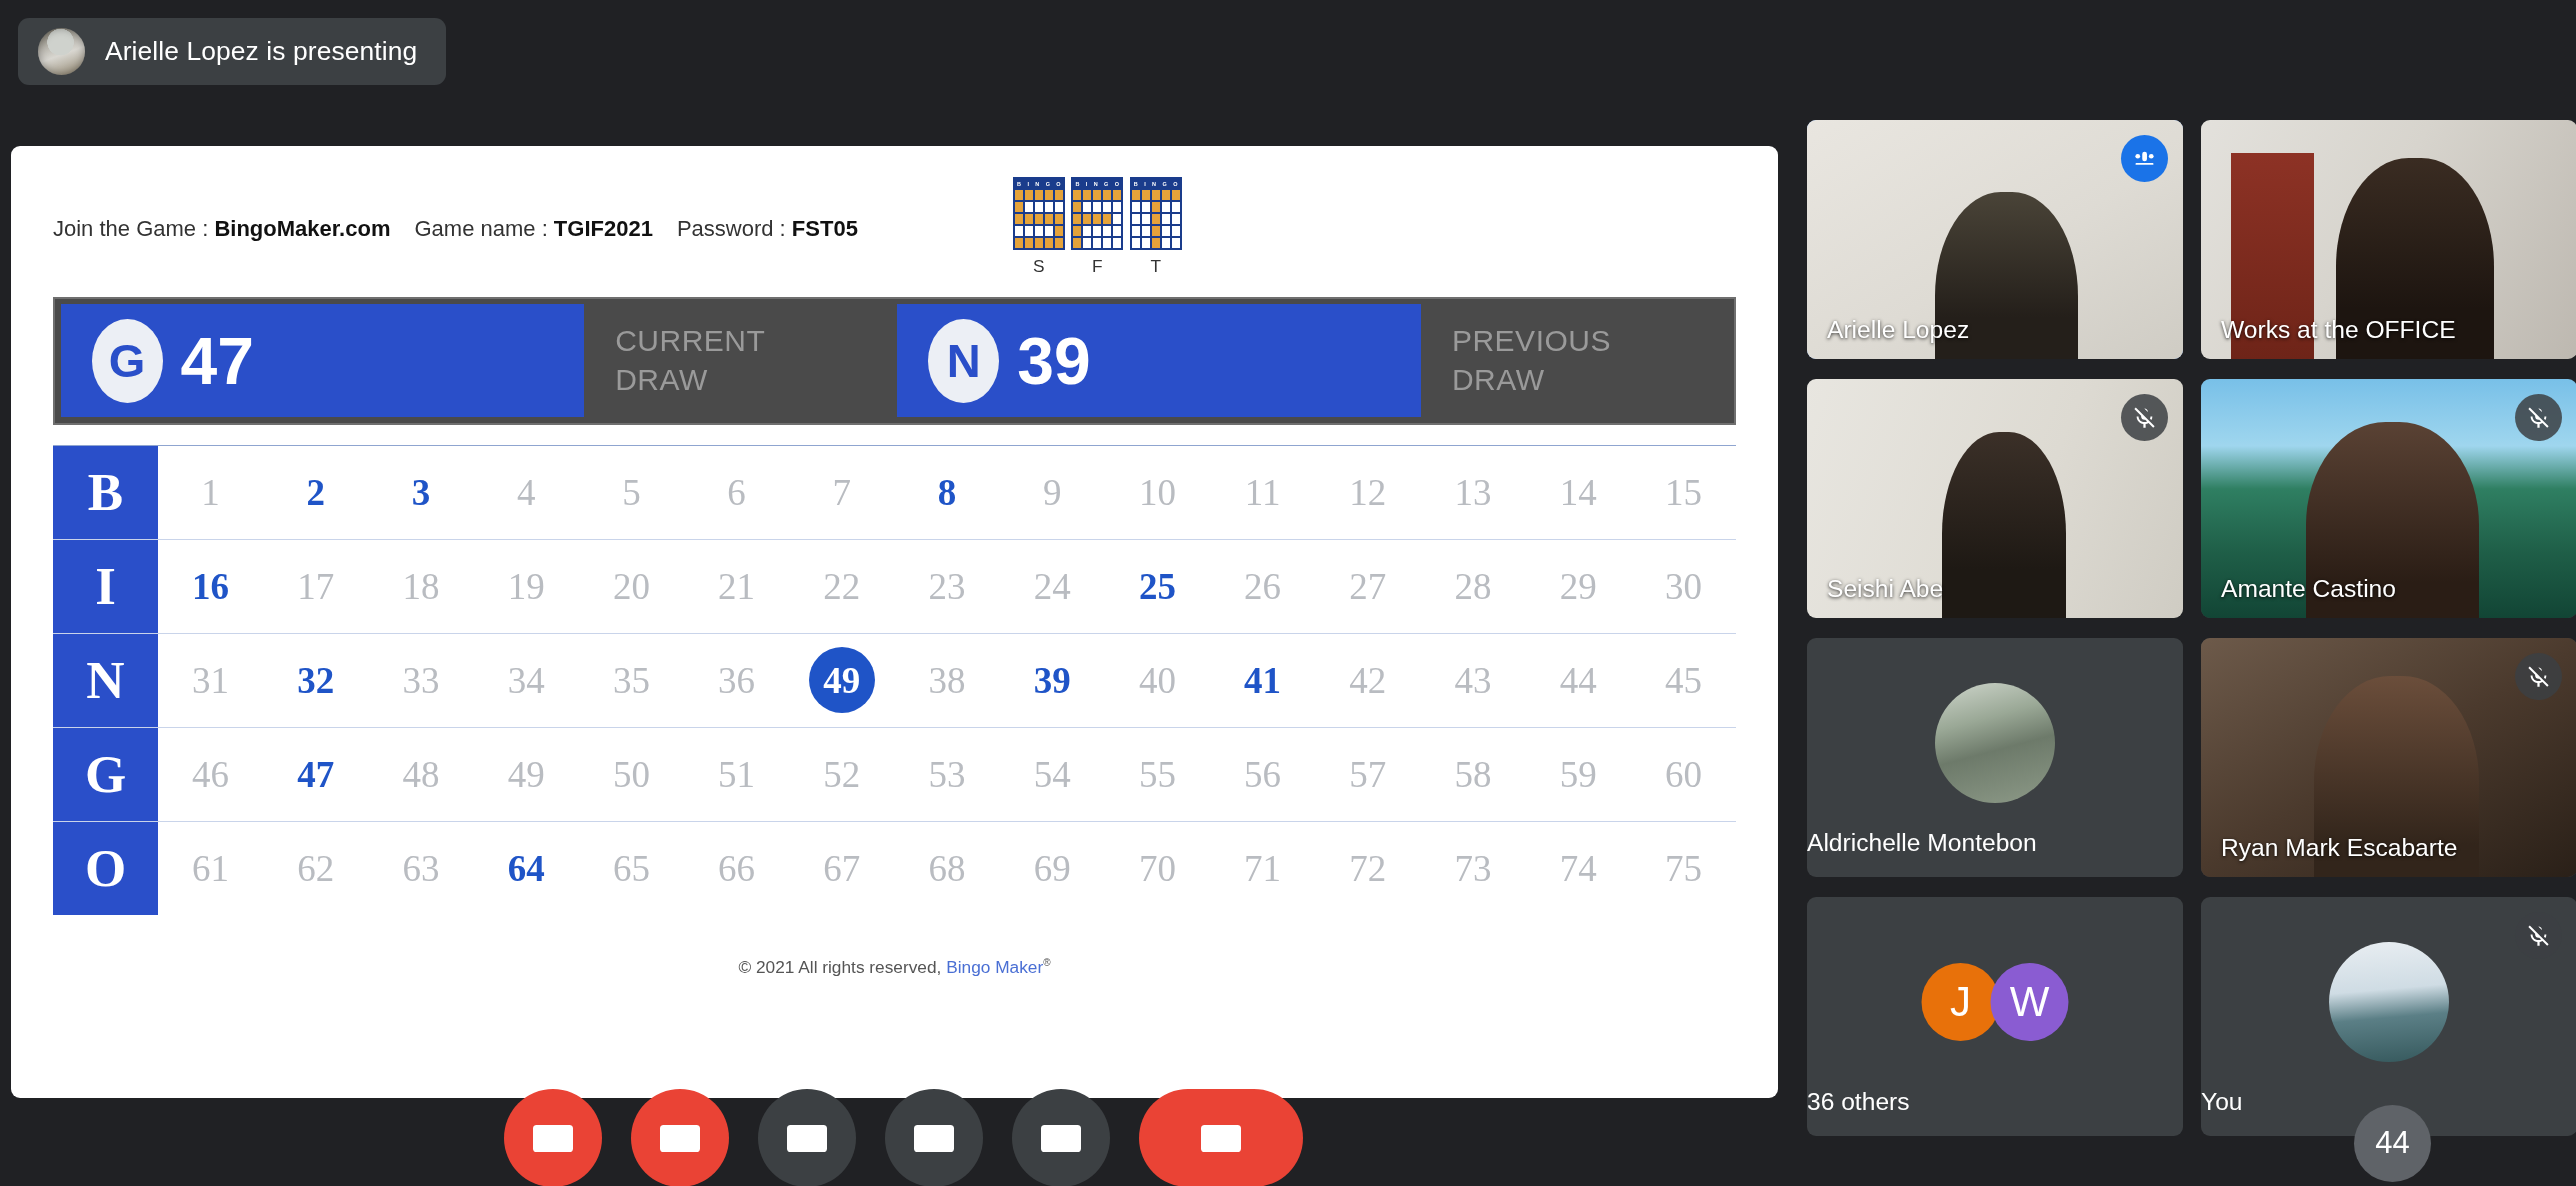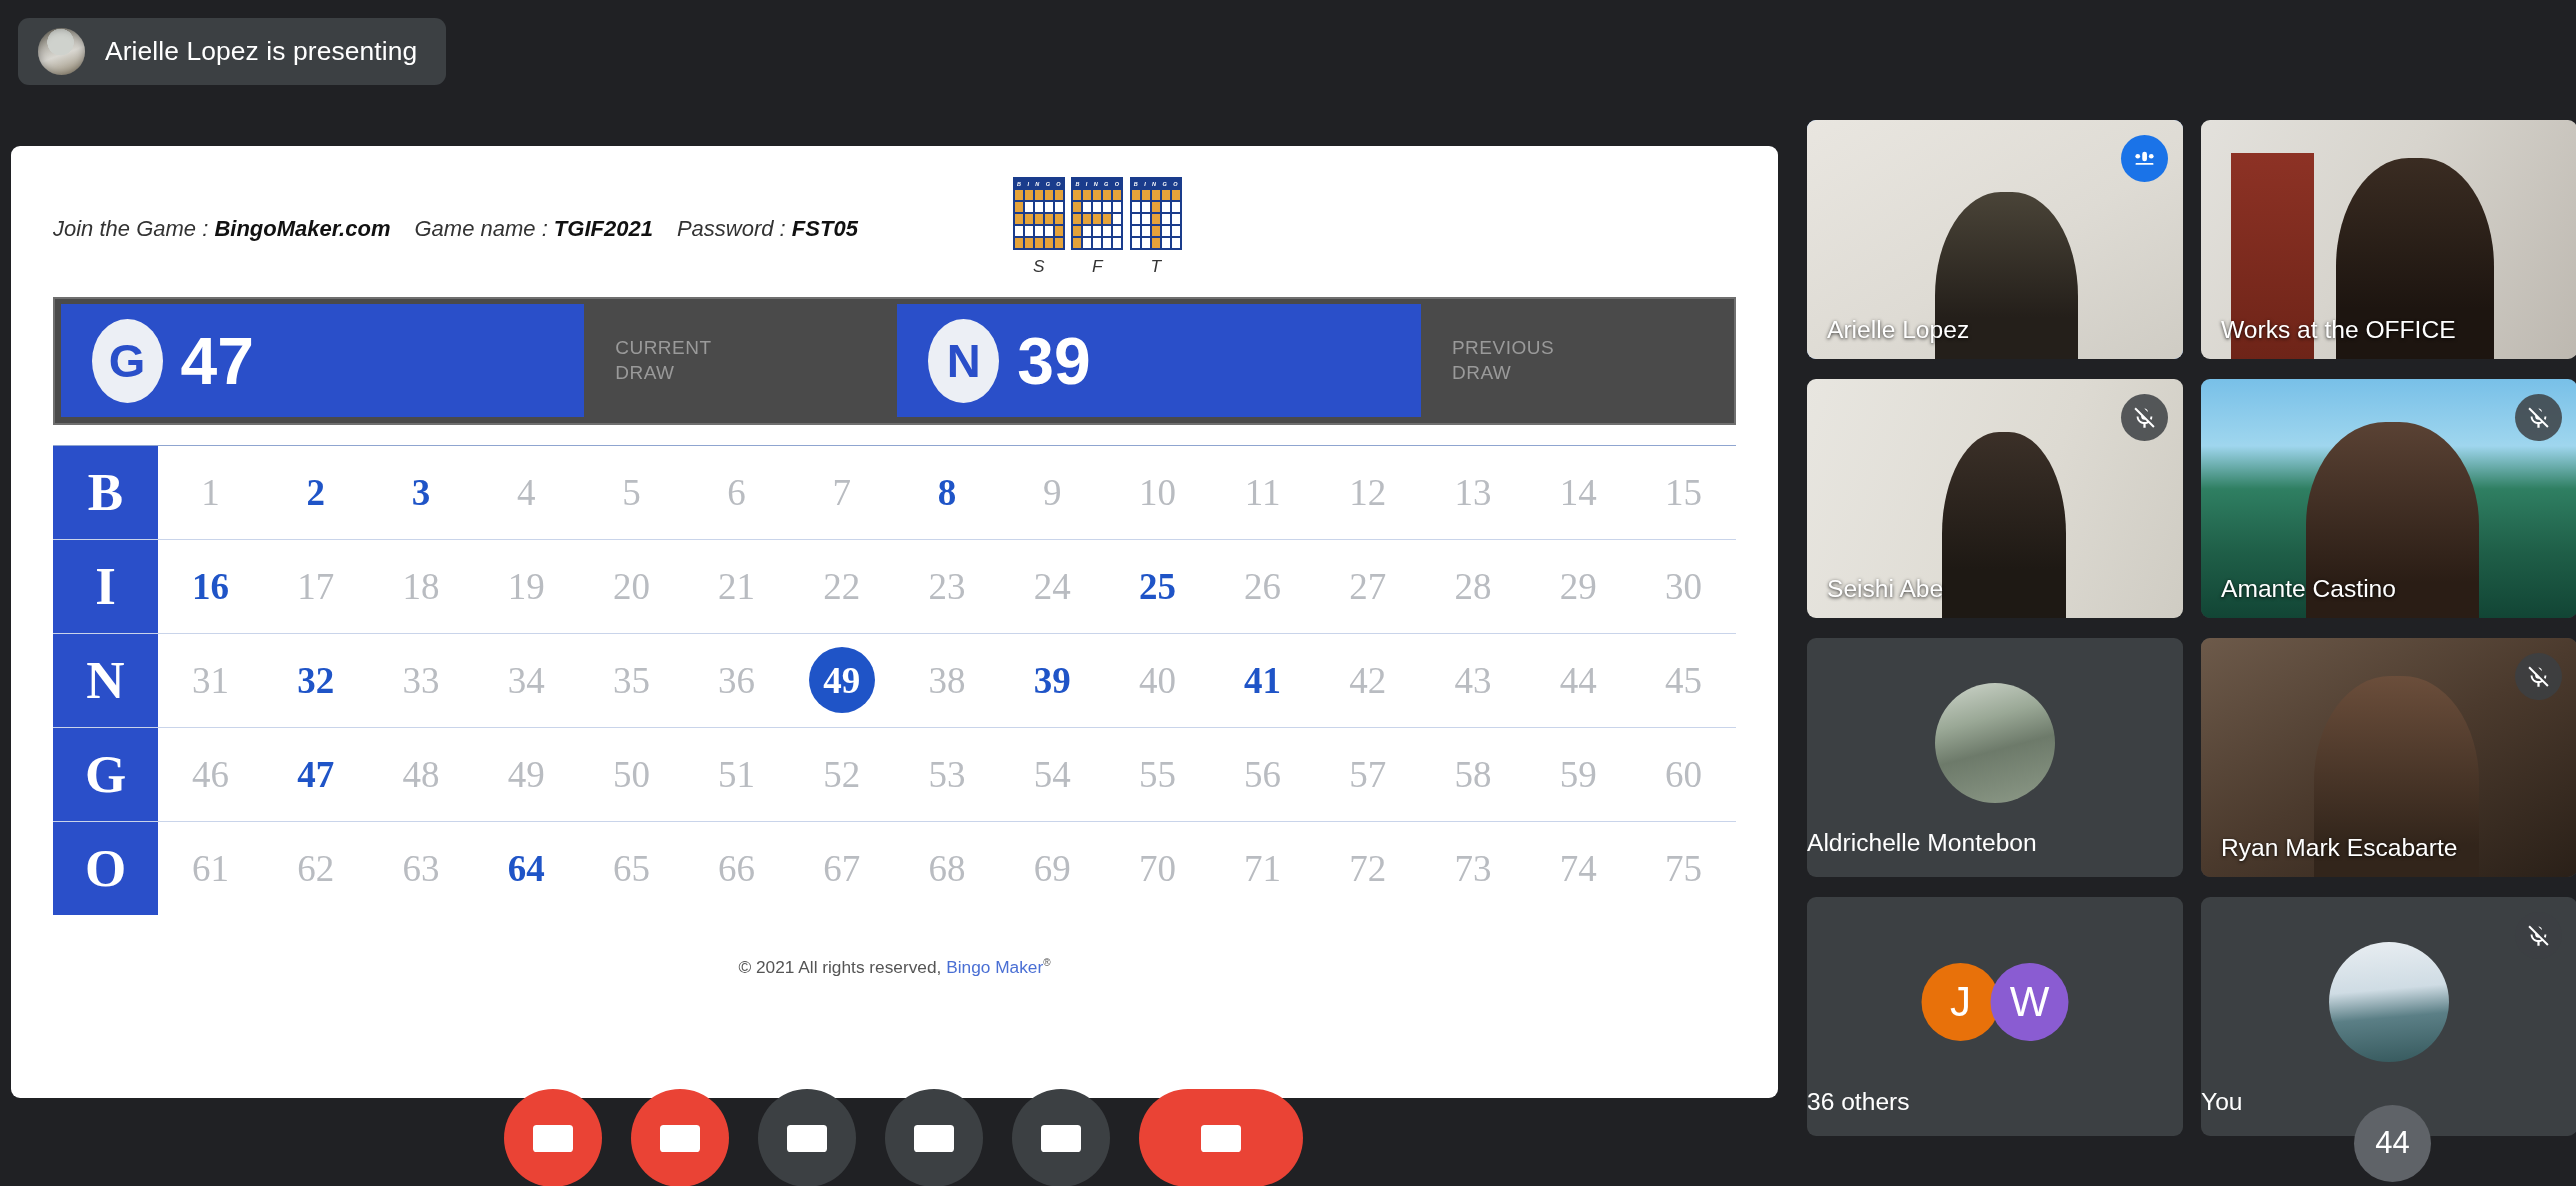--- a/index.html
+++ b/index.html
@@ -37,21 +37,21 @@
     background:#fff; border-radius:9px;
     overflow:hidden;
   }
   #bingo-app{
     position:absolute; left:0; top:0; right:0;
     padding:31px 42px 0 42px;
     color:#333;
   }
 
   
-  .join-row{ display:flex; align-items:flex-start; gap:0;font-style:italic; }
+  .join-row{ display:flex; align-items:flex-start; gap:0; }
   .join-text{
     font-size:22px; color:#333; white-space:nowrap;
     line-height:1.1; padding-top:40px;
     font-family:"Liberation Sans", sans-serif;
   }
   .join-text b{ font-weight:bold; color:#111; }
   .join-text .sep{ display:inline-block; width:24px; }
 
   .mini-cards{ display:flex; gap:6.4px; margin-left:155px; }
   .mini-card-wrap{ display:flex; flex-direction:column; align-items:center; }
@@ -82,21 +82,21 @@
   }
   .ball{
     width:71px; height:84px; border-radius:50%;
     background:#eceff5; color:#2a4fc9;
     display:flex; align-items:center; justify-content:center;
     font-size:47px; font-weight:bold;
   }
   .draw-num{ font-size:66px; font-weight:bold; color:#fff; line-height:1; }
   .draw-label{
     flex:1; display:flex; align-items:center; padding-left:31px;
-    color:#9a9a9a; font-size:19px; line-height:1.28; letter-spacing:0.5px;
+    color:#9a9a9a; font-size:30px; line-height:1.28; letter-spacing:0.5px;
   }
 
   
   .board{ margin-top:20px; }
   .board-row{
     display:flex; align-items:stretch; height:94px;
     border-top:1.8px solid #c9d4ea;
   }
   .board-row:first-child{ border-top:1.8px solid #8fa5d0; }
   .row-letter{

